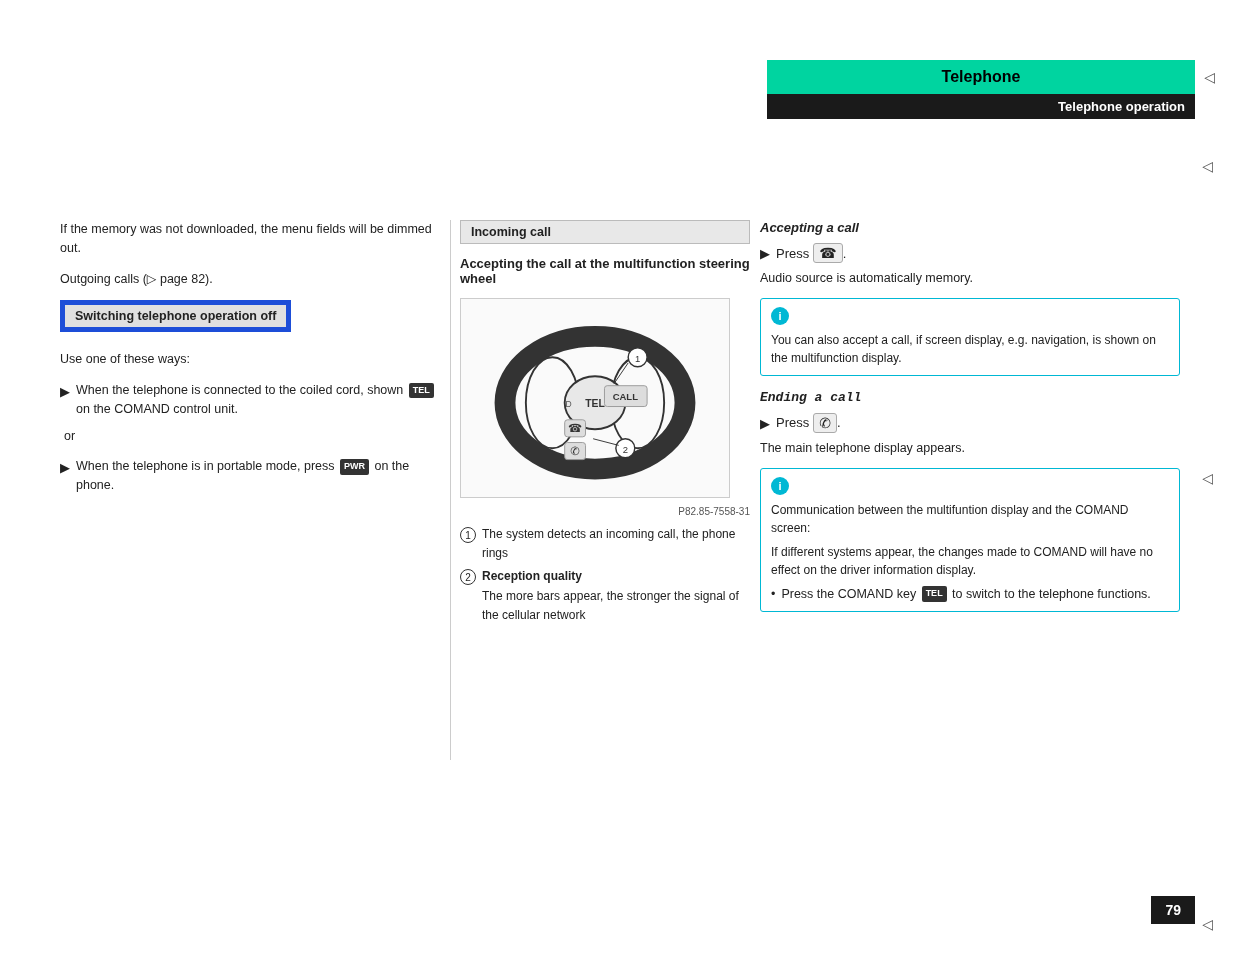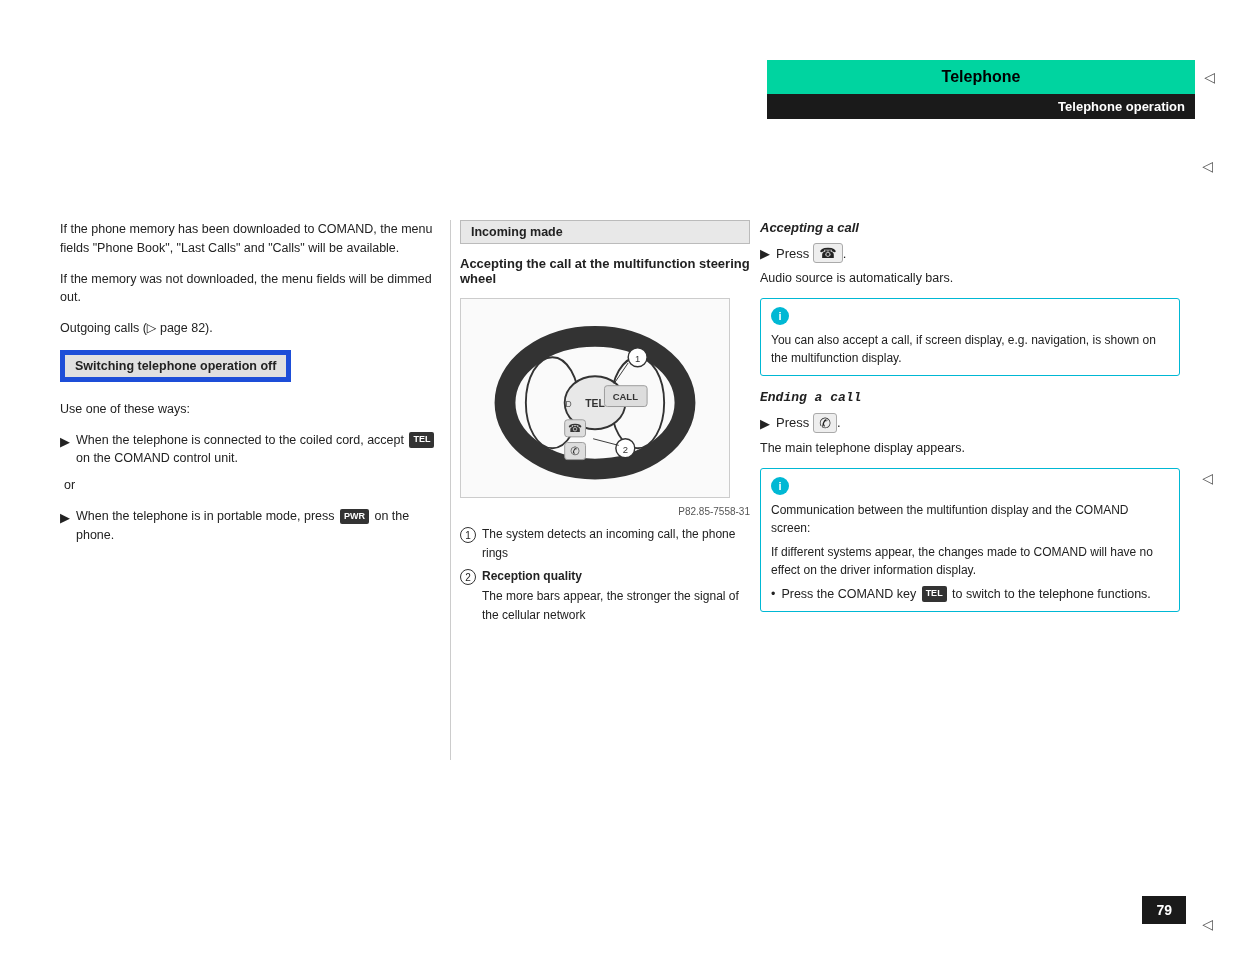--- a/index.html
+++ b/index.html
@@ -235,21 +235,21 @@
     }
 
     .bullet-dot {
       margin-right: 6px;
     }
 
     
     .page-number-box {
       position: absolute;
       bottom: 30px;
-      right: 49px;
+      right: 40px;
       background: #1a1a1a;
       color: #fff;
       font-weight: bold;
       font-size: 14px;
       padding: 6px 14px;
     }
 
     
     .side-arrow-right-top {
       position: absolute;
@@ -294,52 +294,51 @@
       <span>Telephone</span>
     </div>
     <span class="arrow-mark">◁</span>
   </div>
   <div class="telephone-operation-banner">
     <span>Telephone operation</span>
   </div>
 </div>
 
 <div class="left-column">
-  <p>If the phone memory has been downloaded to COMAND, the menu fields "Phone Book", "Last Calls" and "Calls" will be available.</p>
   <p>If the memory was not downloaded, the menu fields will be dimmed out.</p>
   <p>Outgoing calls (▷ page 82).</p>
 
   <div class="section-heading-box">
     <span>Switching telephone operation off</span>
   </div>
 
   <p class="normal-text" style="margin-top:8px;">Use one of these ways:</p>
 
   <div class="bullet-item">
     <span class="bullet-arrow">▶</span>
     <span>
-      <span>When the telephone is connected to the coiled cord, accept </span><span class="inline-key">TEL</span><span> on the COMAND control unit.</span>
+      <span>When the telephone is connected to the coiled cord, shown </span><span class="inline-key">TEL</span><span> on the COMAND control unit.</span>
     </span>
   </div>
 
   <p class="or-text" style="margin-left:4px;">or</p>
 
   <div class="bullet-item">
     <span class="bullet-arrow">▶</span>
     <span>
       <span>When the telephone is in portable mode, press </span><span class="inline-key">PWR</span><span> on the phone.</span>
     </span>
   </div>
 </div>
 
 <div class="divider-line"></div>
 
 <div class="middle-column">
   <div class="incoming-call-heading">
-    <span>Incoming made</span>
+    <span>Incoming call</span>
   </div>
 
   <div class="subheading">
     <span>Accepting the call at the multifunction steering wheel</span>
   </div>
 
   <div class="steering-wheel-container">
     <svg class="steering-wheel-svg" viewBox="0 0 240 190" xmlns="http://www.w3.org/2000/svg">
 
       <ellipse cx="120" cy="100" rx="95" ry="70" fill="none" stroke="#333" stroke-width="22"></ellipse>
@@ -394,21 +393,21 @@
 <div class="right-column">
   <div class="section-title-italic">Accepting a call</div>
 
   <div class="press-line">
     <span class="bullet-arrow">▶</span>
     <span style="margin-right:4px;">Press</span>
     <span style="display:inline-flex;align-items:center;background:#eee;border:1px solid #aaa;border-radius:3px;padding:1px 5px;font-size:14px;">☎</span>
     <span>.</span>
   </div>
 
-  <p class="normal-text">Audio source is automatically bars.</p>
+  <p class="normal-text">Audio source is automatically memory.</p>
 
   <div class="info-box">
     <div class="info-icon">i</div>
     <div>You can also accept a call, if screen display, e.g. navigation, is shown on the multifunction display.</div>
   </div>
 
   <div class="section-title-italic" style="font-family:Liberation Mono, monospace;">Ending a call</div>
 
   <div class="press-line">
     <span class="bullet-arrow">▶</span>

